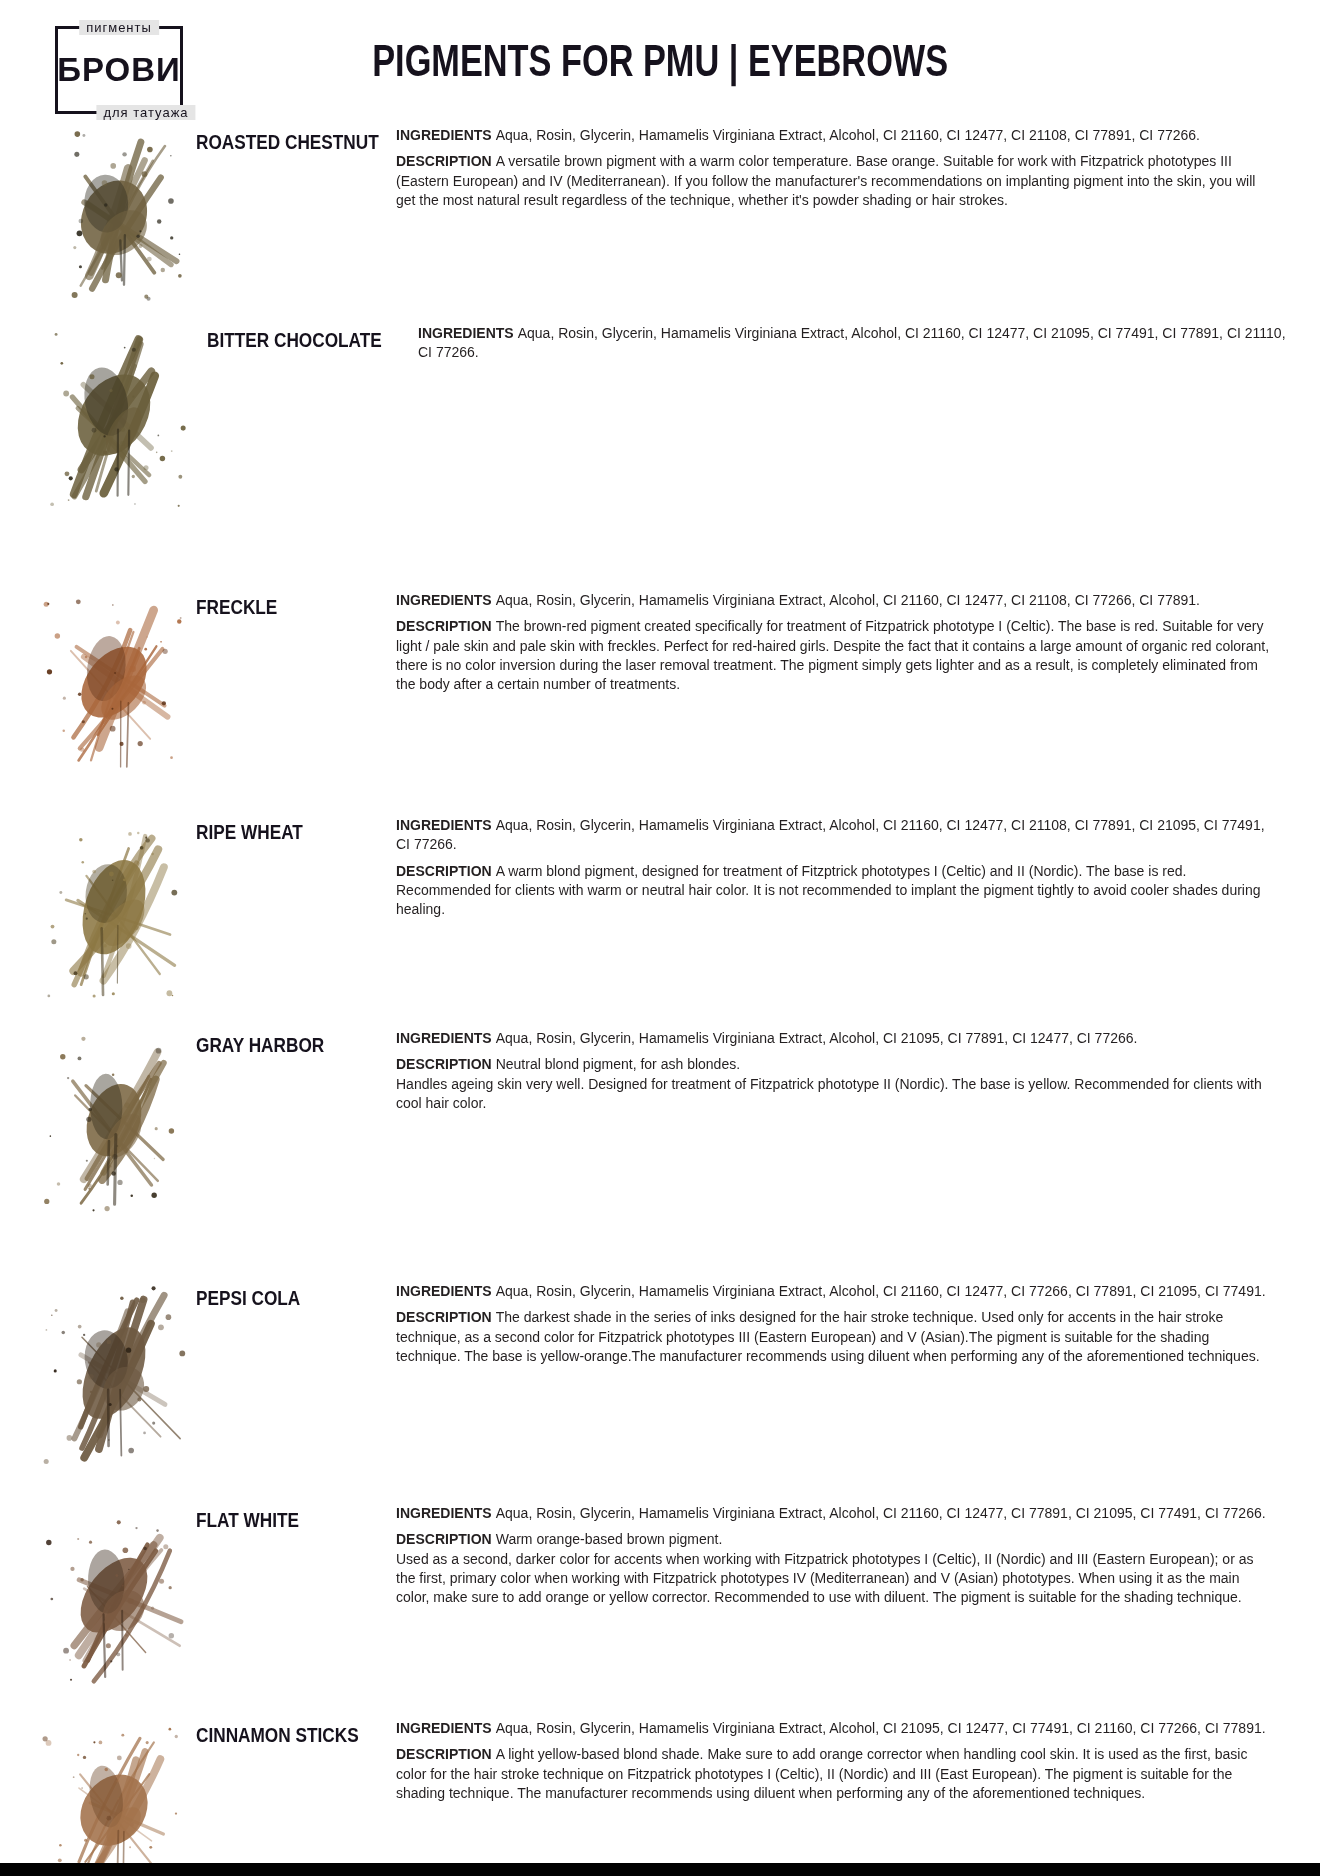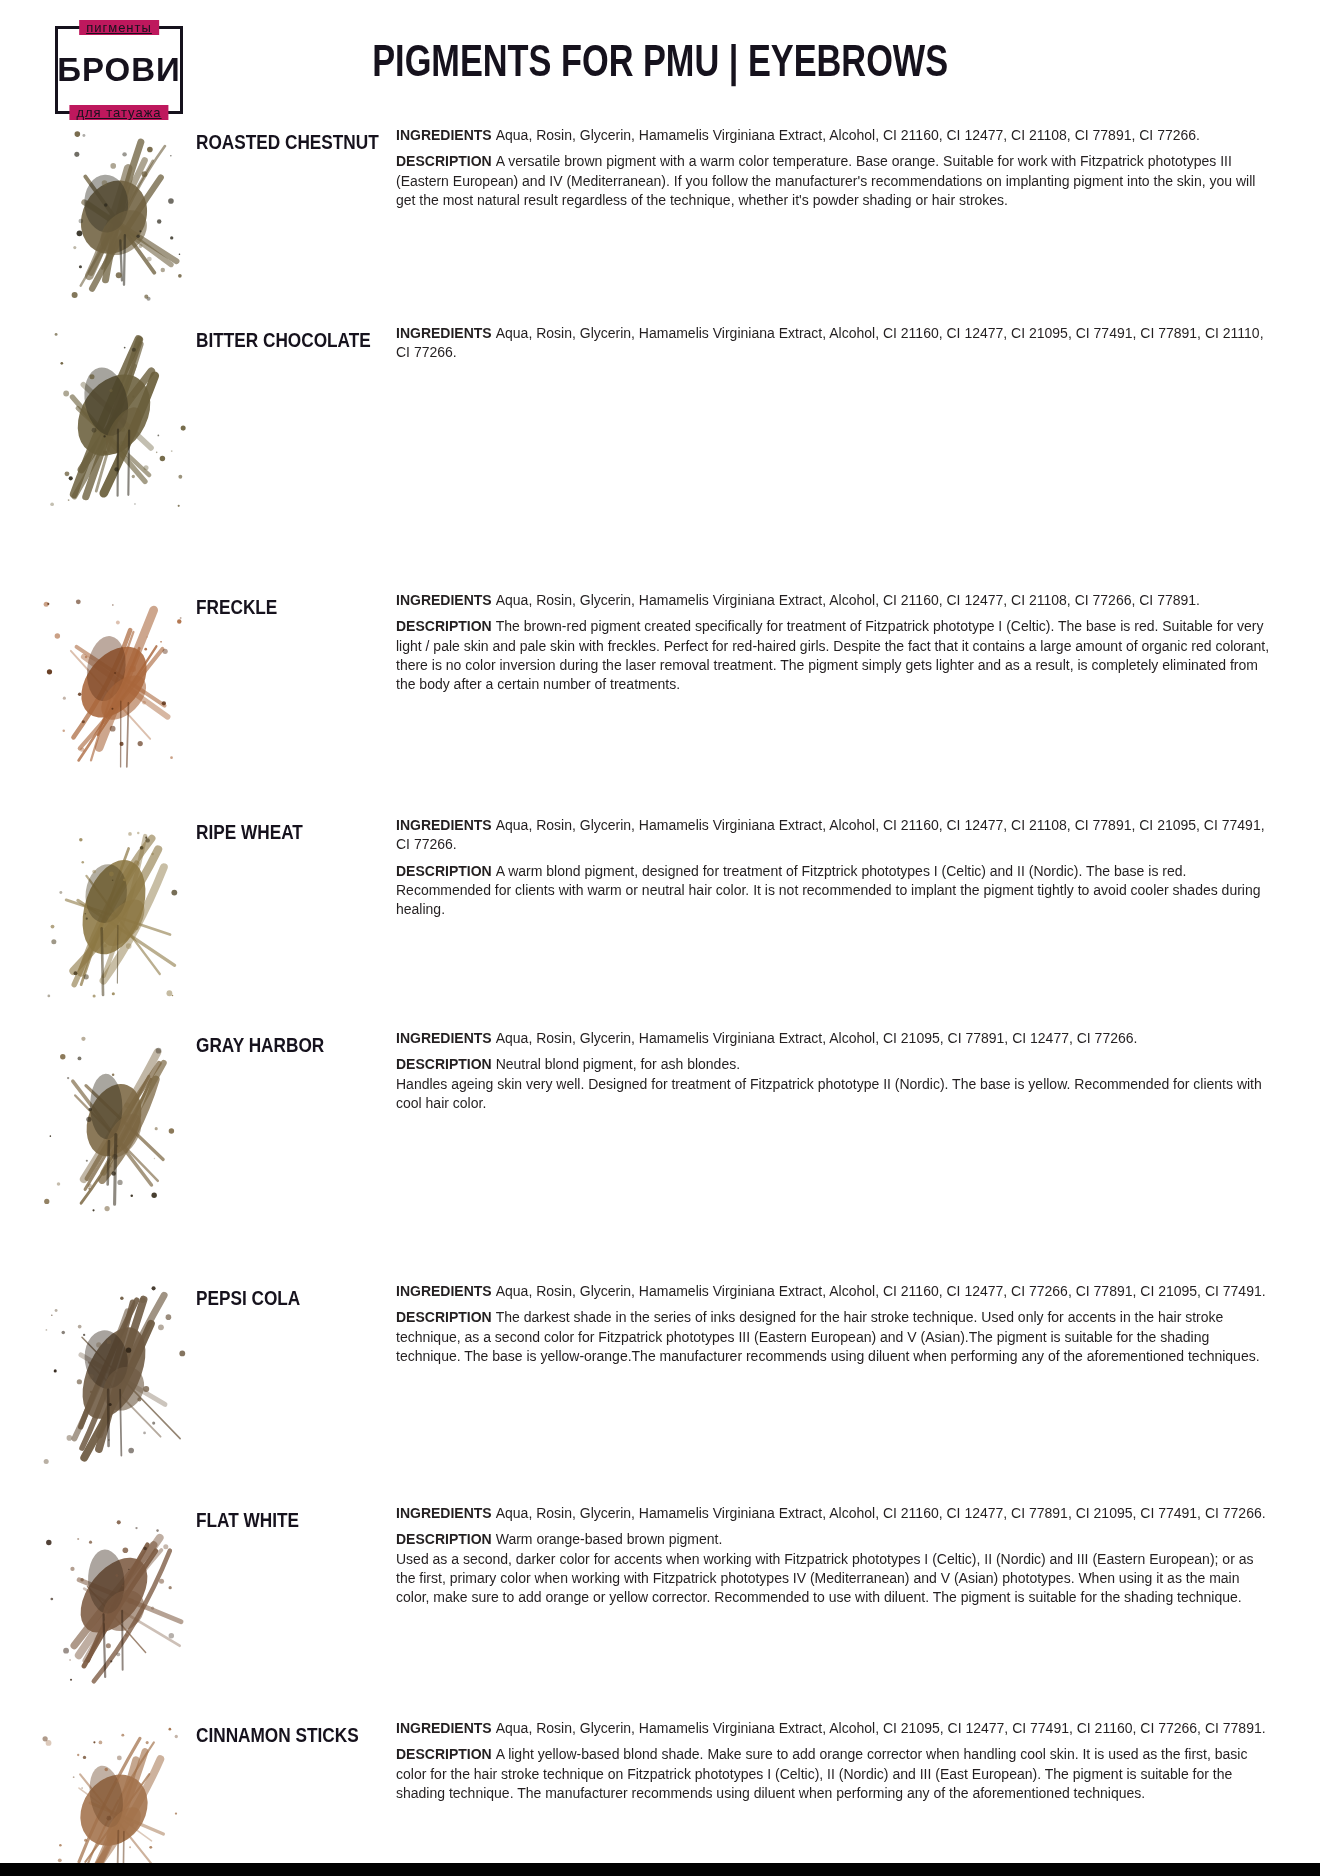--- a/index.html
+++ b/index.html
@@ -2,24 +2,24 @@
 <html><head>
 <meta charset="utf-8">
 <style>
   html,body{margin:0;padding:0;background:#ffffff;}
   .page{position:relative;width:1320px;height:1876px;background:#ffffff;overflow:hidden;
         font-family:"Liberation Sans",sans-serif;color:#231f20;}
   
   .header{position:relative;height:118px;}
   .logo{position:absolute;left:55px;top:26px;width:128px;height:88px;border:3px solid #16121d;
         box-sizing:border-box;display:flex;align-items:center;justify-content:center;}
-  .logo-chip{position:absolute;left:50%;transform:translateX(-50%);background:#be185d;padding:0 7px;
-        font-size:13px;letter-spacing:1px;color:#16121d;white-space:nowrap;text-decoration:underline;}
+  .logo-chip{position:absolute;left:50%;transform:translateX(-50%);background:#e5e5e5;padding:0 7px;
+        font-size:13px;letter-spacing:1px;color:#16121d;white-space:nowrap;}
   .logo-chip.top{top:-9px;}
-  .logo-chip.bottom{bottom:-9px;}
+  .logo-chip.bottom{bottom:-9px;margin-left:27px;}
   .logo-main{font-size:33px;font-weight:700;letter-spacing:1px;color:#16121d;}
   .title-wrap{text-align:center;padding-top:36px;}
   .title{display:inline-block;margin:0;font-size:44px;font-weight:800;transform:scaleX(0.78);
         white-space:nowrap;color:#16121d;letter-spacing:0;}
   
   .row{display:flex;align-items:flex-start;}
   .swatch{width:158px;margin-left:36px;flex:0 0 auto;}
   .pname{width:200px;flex:0 0 auto;margin:6px 0 0 2px;font-size:21px;font-weight:800;
         transform:scaleX(0.82);transform-origin:left top;white-space:nowrap;color:#16121d;}
   .ptext{width:902px;font-size:14px;line-height:1.375;padding-right:28px;box-sizing:border-box;margin-top:2px;}
@@ -91,21 +91,21 @@
             <circle cx="130.3" cy="150.5" r="2.3" fill="#6f6140" opacity="0.55"></circle>
             <circle cx="41.7" cy="31.3" r="2.6" fill="#2e2a1e" opacity="0.68"></circle>
           </svg></div>
       <h2 class="pname">ROASTED CHESTNUT</h2>
       <div class="ptext">
         <p><b>INGREDIENTS</b><span class="ing-text">Aqua, Rosin, Glycerin, Hamamelis Virginiana Extract, Alcohol, CI 21160, CI 12477, CI 21108, CI 77891, CI 77266.</span></p>
         <p><b>DESCRIPTION</b><span class="desc-text">A versatile brown pigment with a warm color temperature. Base orange. Suitable for work with Fitzpatrick phototypes III (Eastern European) and IV (Mediterranean). If you follow the manufacturer's recommendations on implanting pigment into the skin, you will get the most natural result regardless of the technique, whether it's powder shading or hair strokes.</span></p>
       </div>
     </section>
 
-    <section class="row" style="min-height: 267px;">
+    <section class="row" style="min-height: 267px; justify-content: space-between;">
       <div class="swatch"><svg xmlns="http://www.w3.org/2000/svg" viewBox="0 0 160 200" width="156" height="194">
             <path d="M51.0 180.0 Q 76.2 107.8 106.3 18.4" stroke="#6a5e3b" stroke-width="7.5" fill="none" opacity="0.78" stroke-linecap="round"></path>
             <path d="M69.5 176.5 Q 102.8 107.2 122.0 55.5" stroke="#6a5e3b" stroke-width="9.0" fill="none" opacity="0.92" stroke-linecap="round"></path>
             <path d="M61.7 174.3 Q 82.9 98.9 102.3 44.8" stroke="#6a5e3b" stroke-width="2.9" fill="none" opacity="0.59" stroke-linecap="round"></path>
             <path d="M46.4 152.1 Q 78.2 102.1 118.5 50.7" stroke="#6a5e3b" stroke-width="7.8" fill="none" opacity="0.80" stroke-linecap="round"></path>
             <path d="M38.5 177.5 Q 63.3 109.4 105.2 17.6" stroke="#6a5e3b" stroke-width="8.1" fill="none" opacity="0.84" stroke-linecap="round"></path>
             <path d="M39.2 179.9 Q 83.1 106.7 107.6 22.9" stroke="#6a5e3b" stroke-width="5.9" fill="none" opacity="0.67" stroke-linecap="round"></path>
             <path d="M37.1 77.4 L 112.0 164.4" stroke="#6a5e3b" stroke-width="5.4" fill="none" opacity="0.61" stroke-linecap="round"></path>
             <path d="M42.6 88.8 L 116.3 157.8" stroke="#6a5e3b" stroke-width="4.5" fill="none" opacity="0.58" stroke-linecap="round"></path>
             <path d="M48.5 64.7 L 118.1 129.8" stroke="#6a5e3b" stroke-width="5.9" fill="none" opacity="0.40" stroke-linecap="round"></path>

